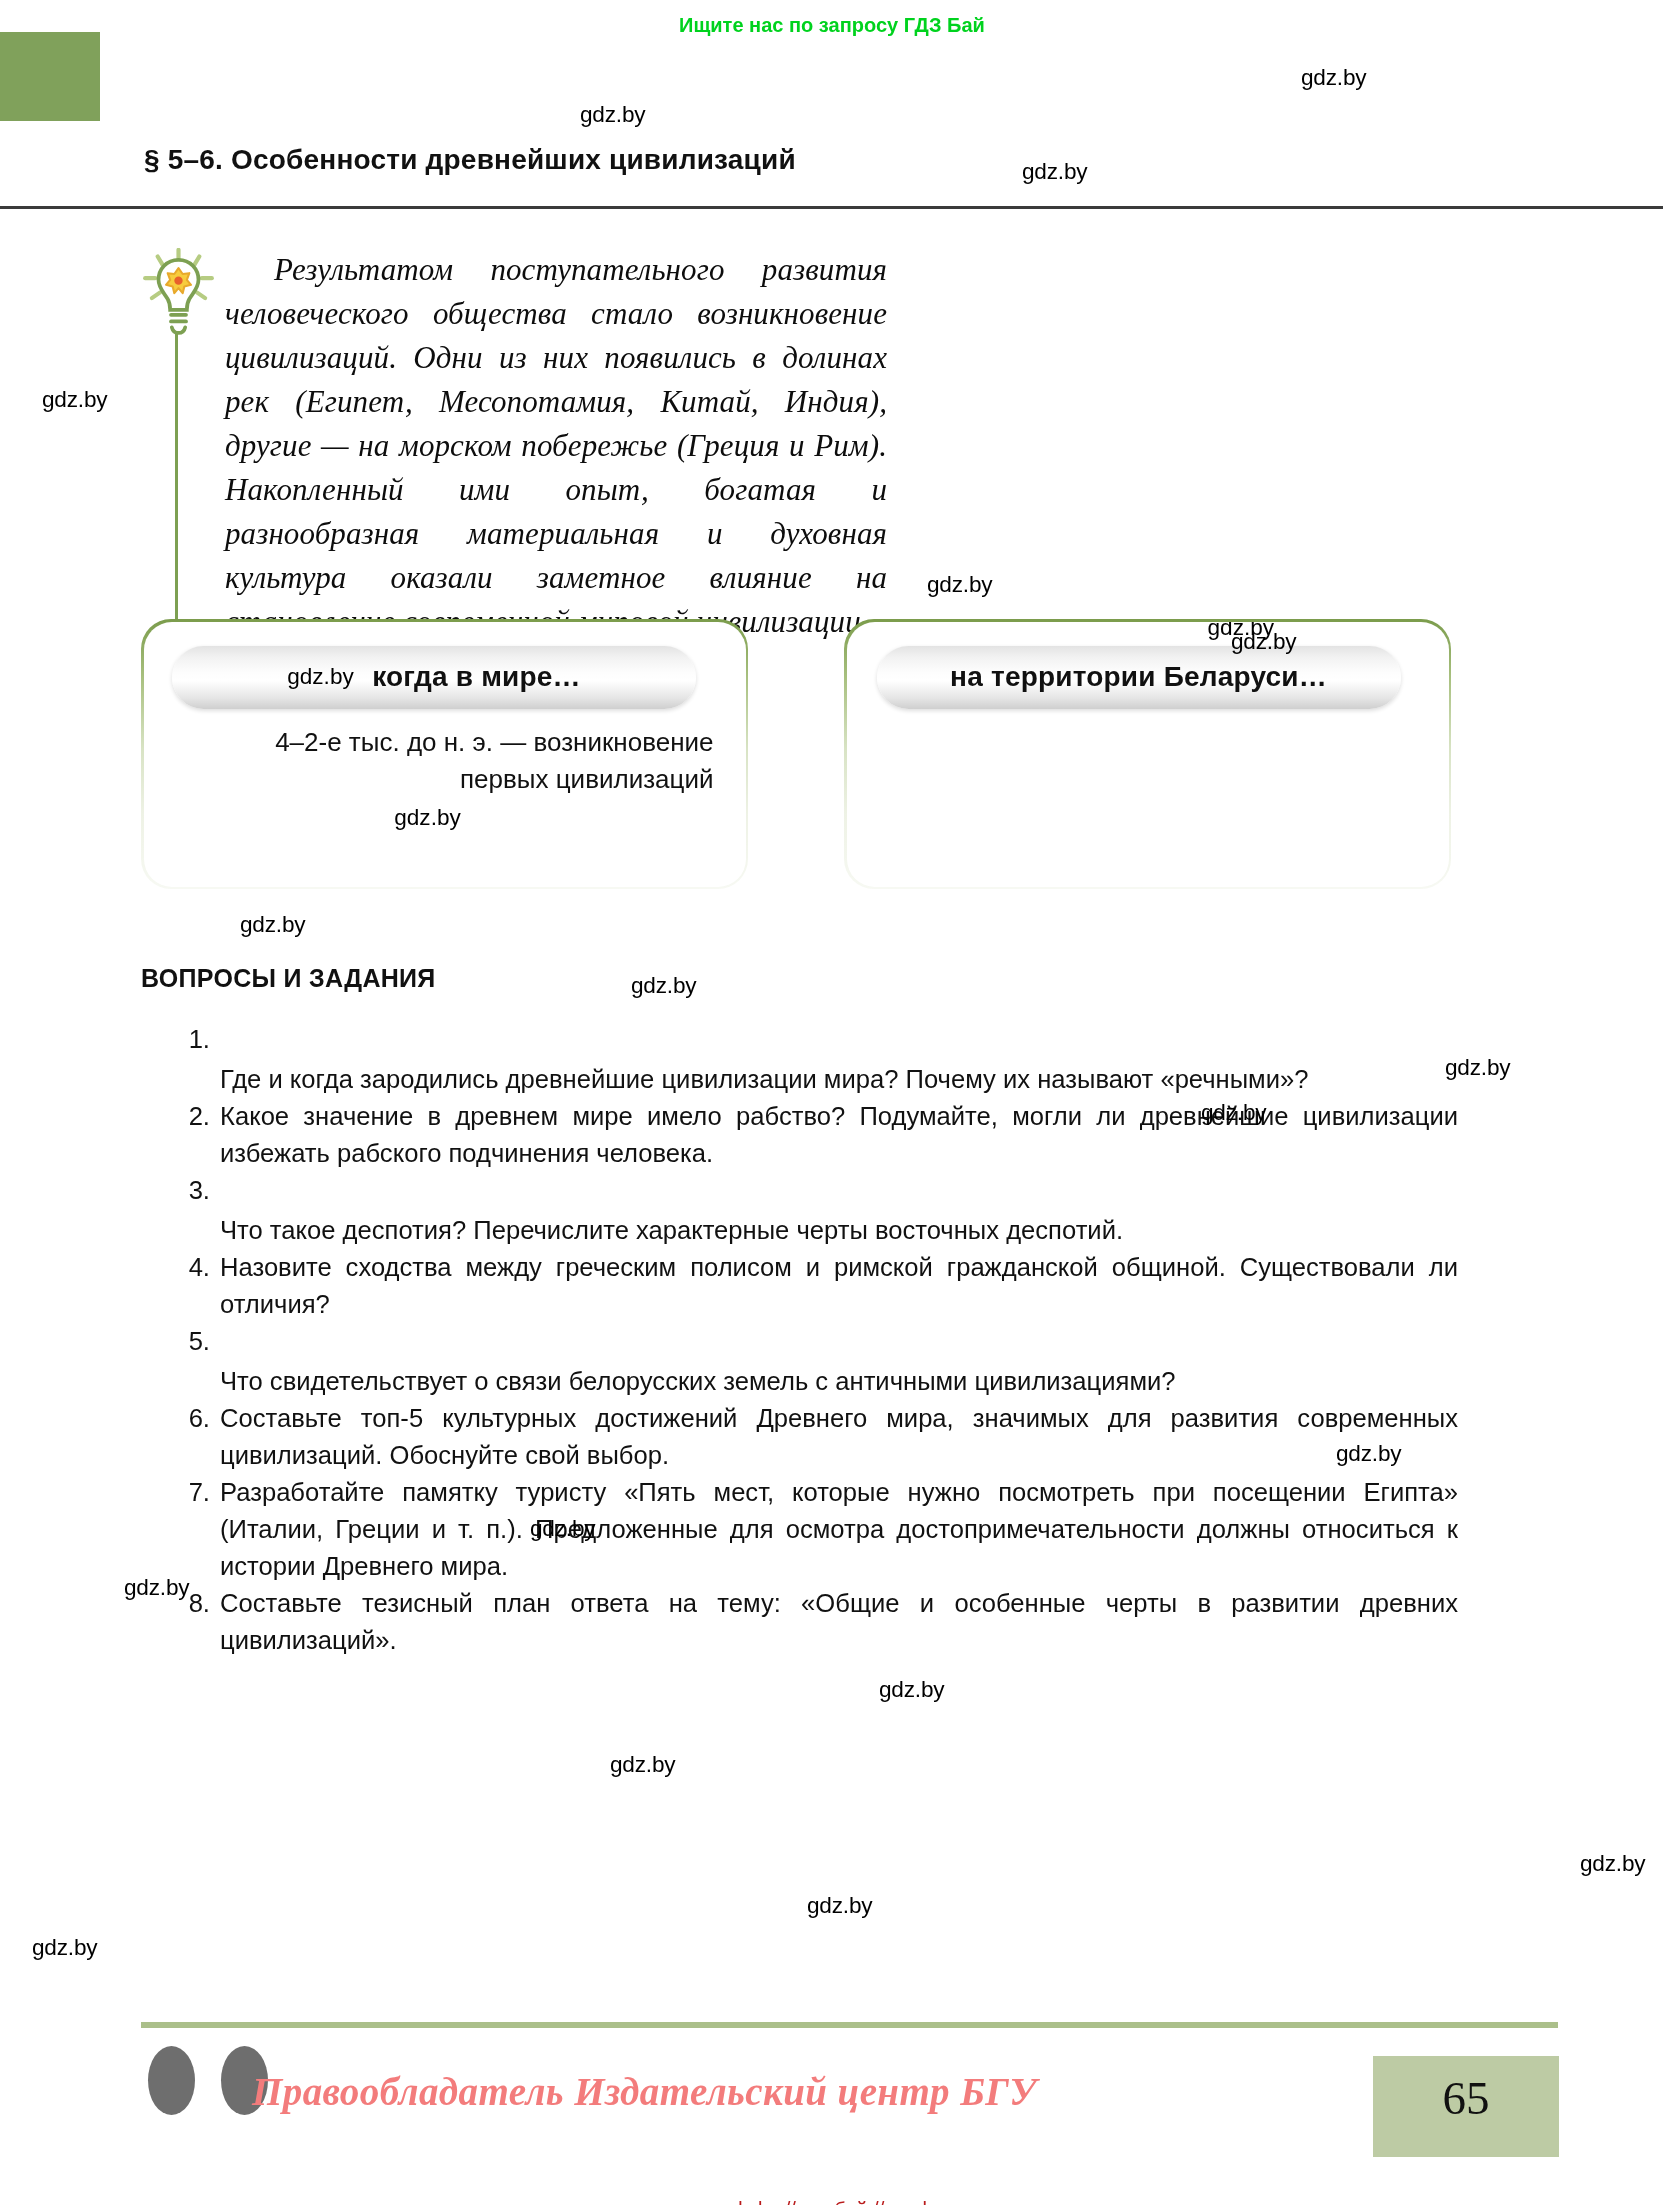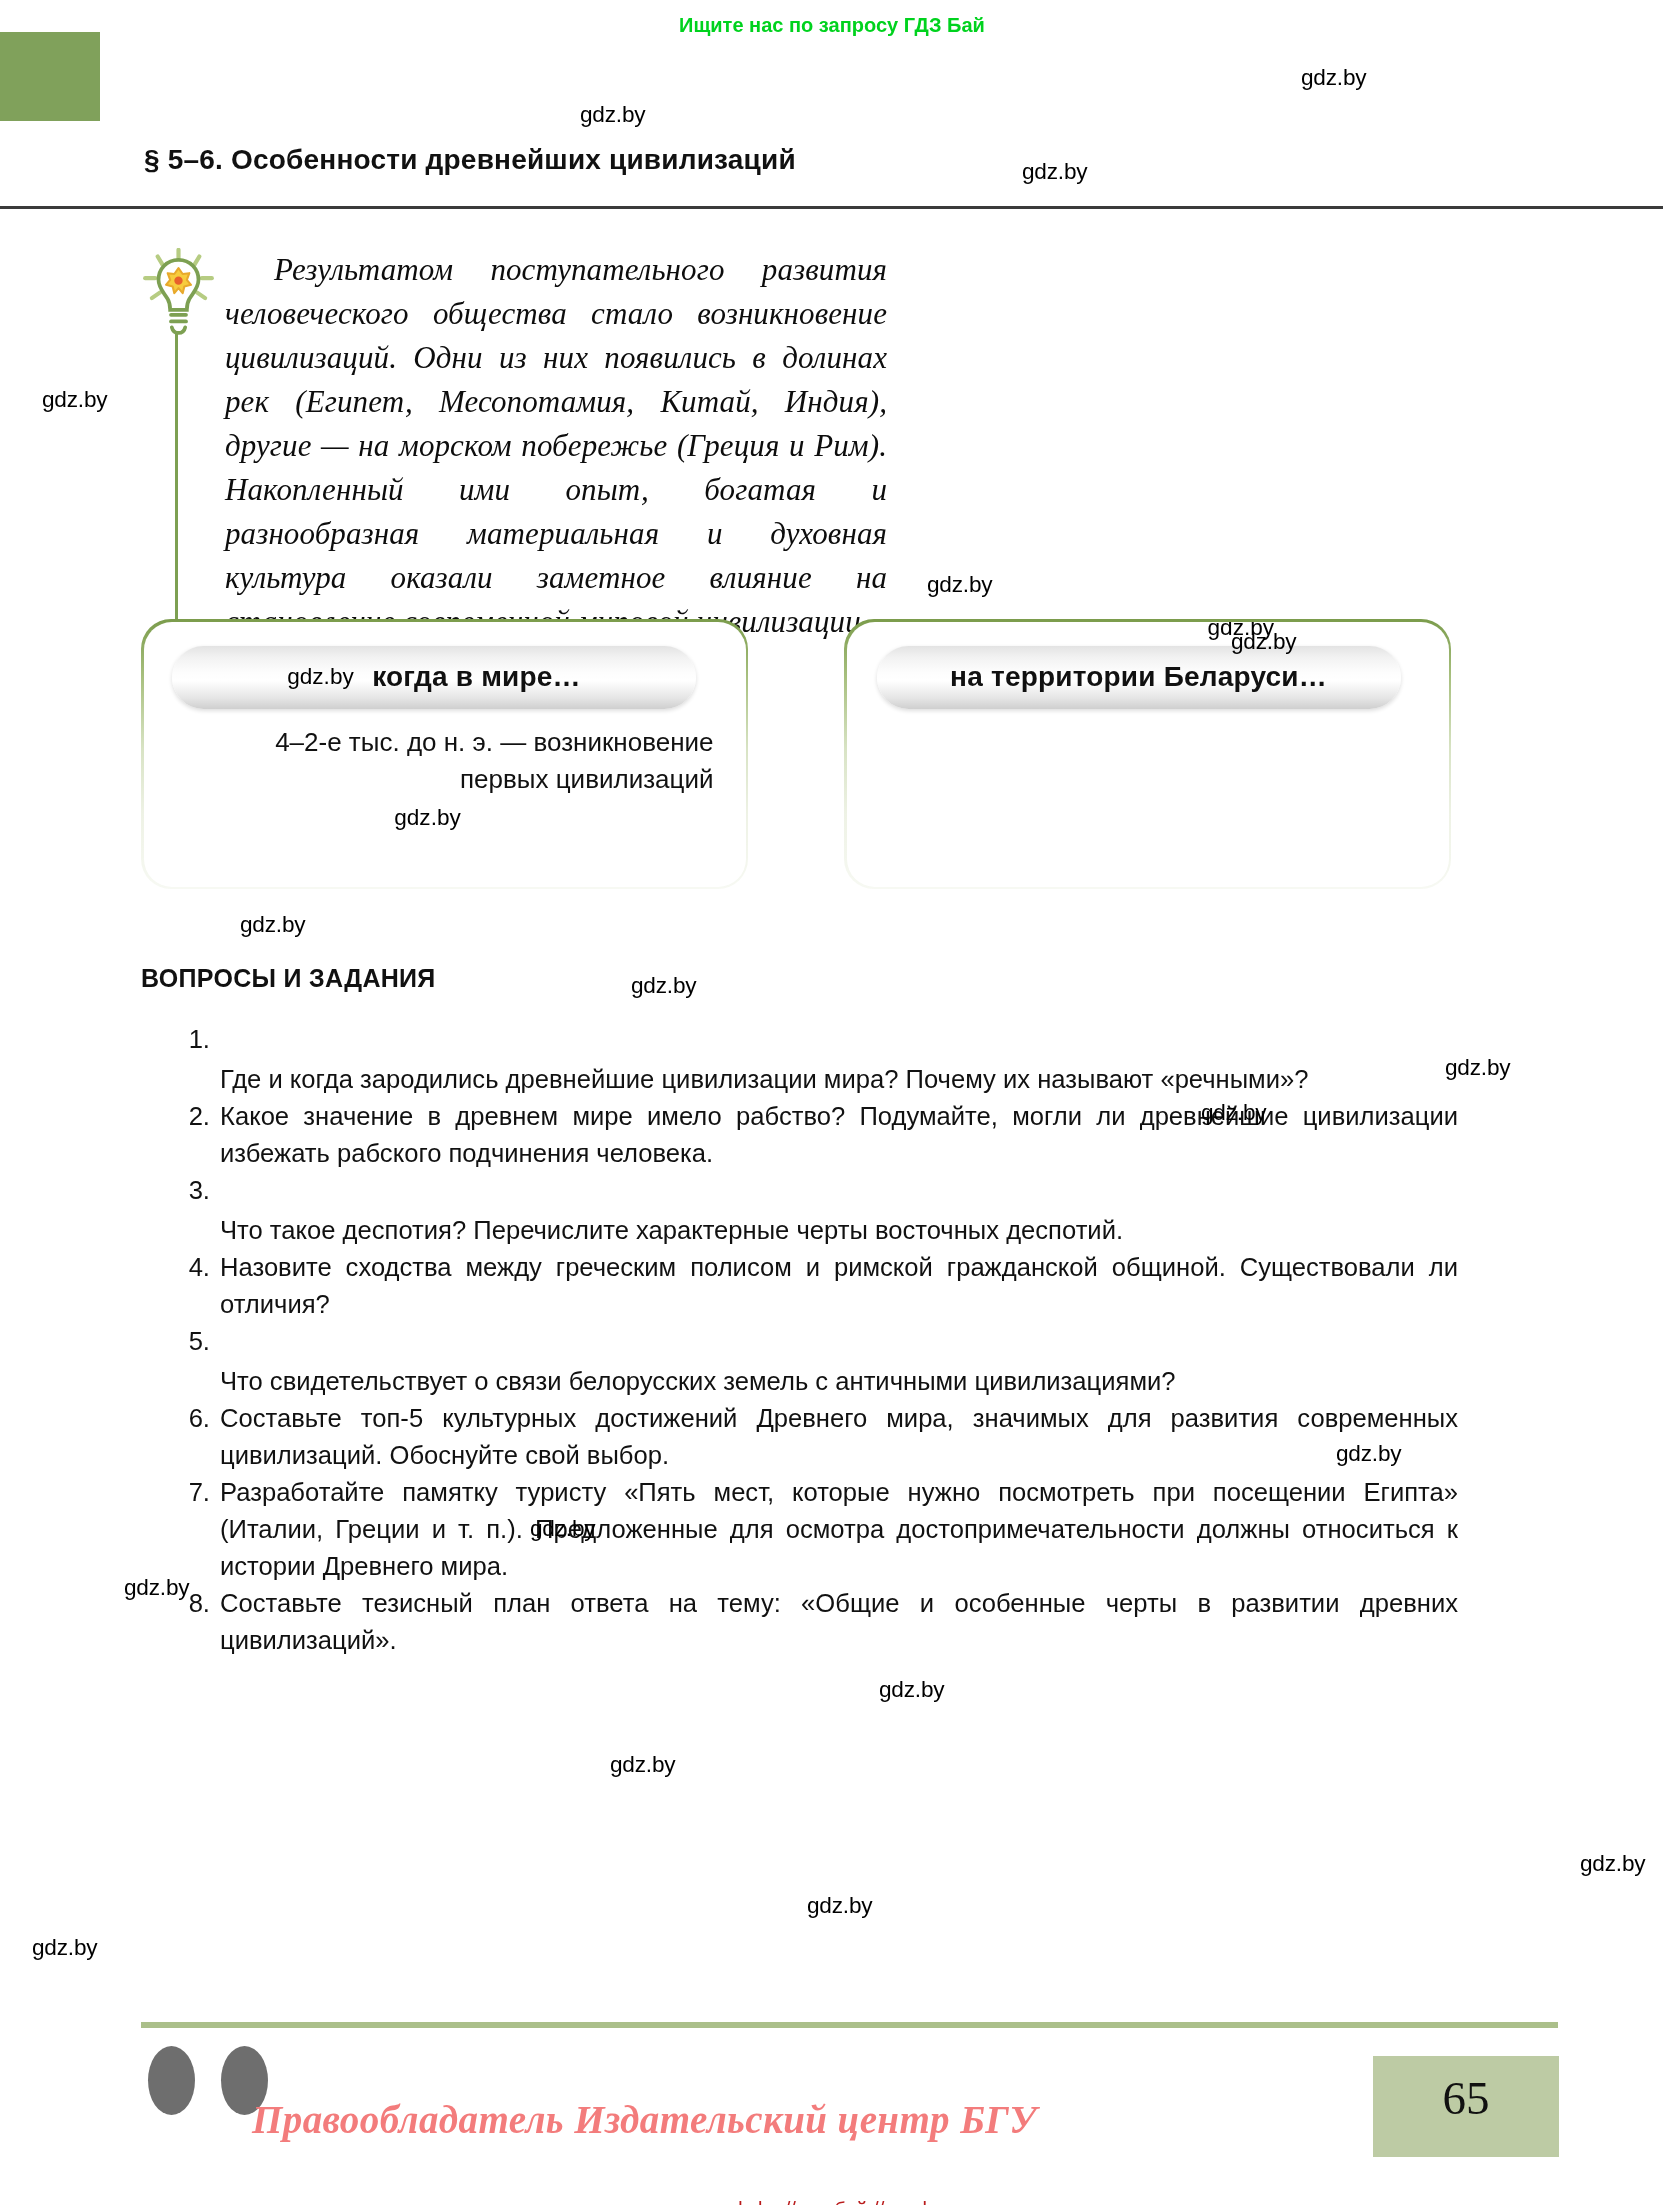--- a/index.html
+++ b/index.html
@@ -229,21 +229,20 @@
     position: absolute;
     left: 252px;
     top: 2069px;
     font-family: "Liberation Serif", serif;
     font-style: italic;
     font-weight: bold;
     font-size: 39px;
     color: #f37c7c;
     white-space: nowrap;
     letter-spacing: 0.4px;
-    margin-top: 28px;
   }
   .page-tab {
     position: absolute;
     left: 1373px;
     top: 2056px;
     width: 186px;
     height: 101px;
     background: #bdcba4;
   }
   .page-num {

